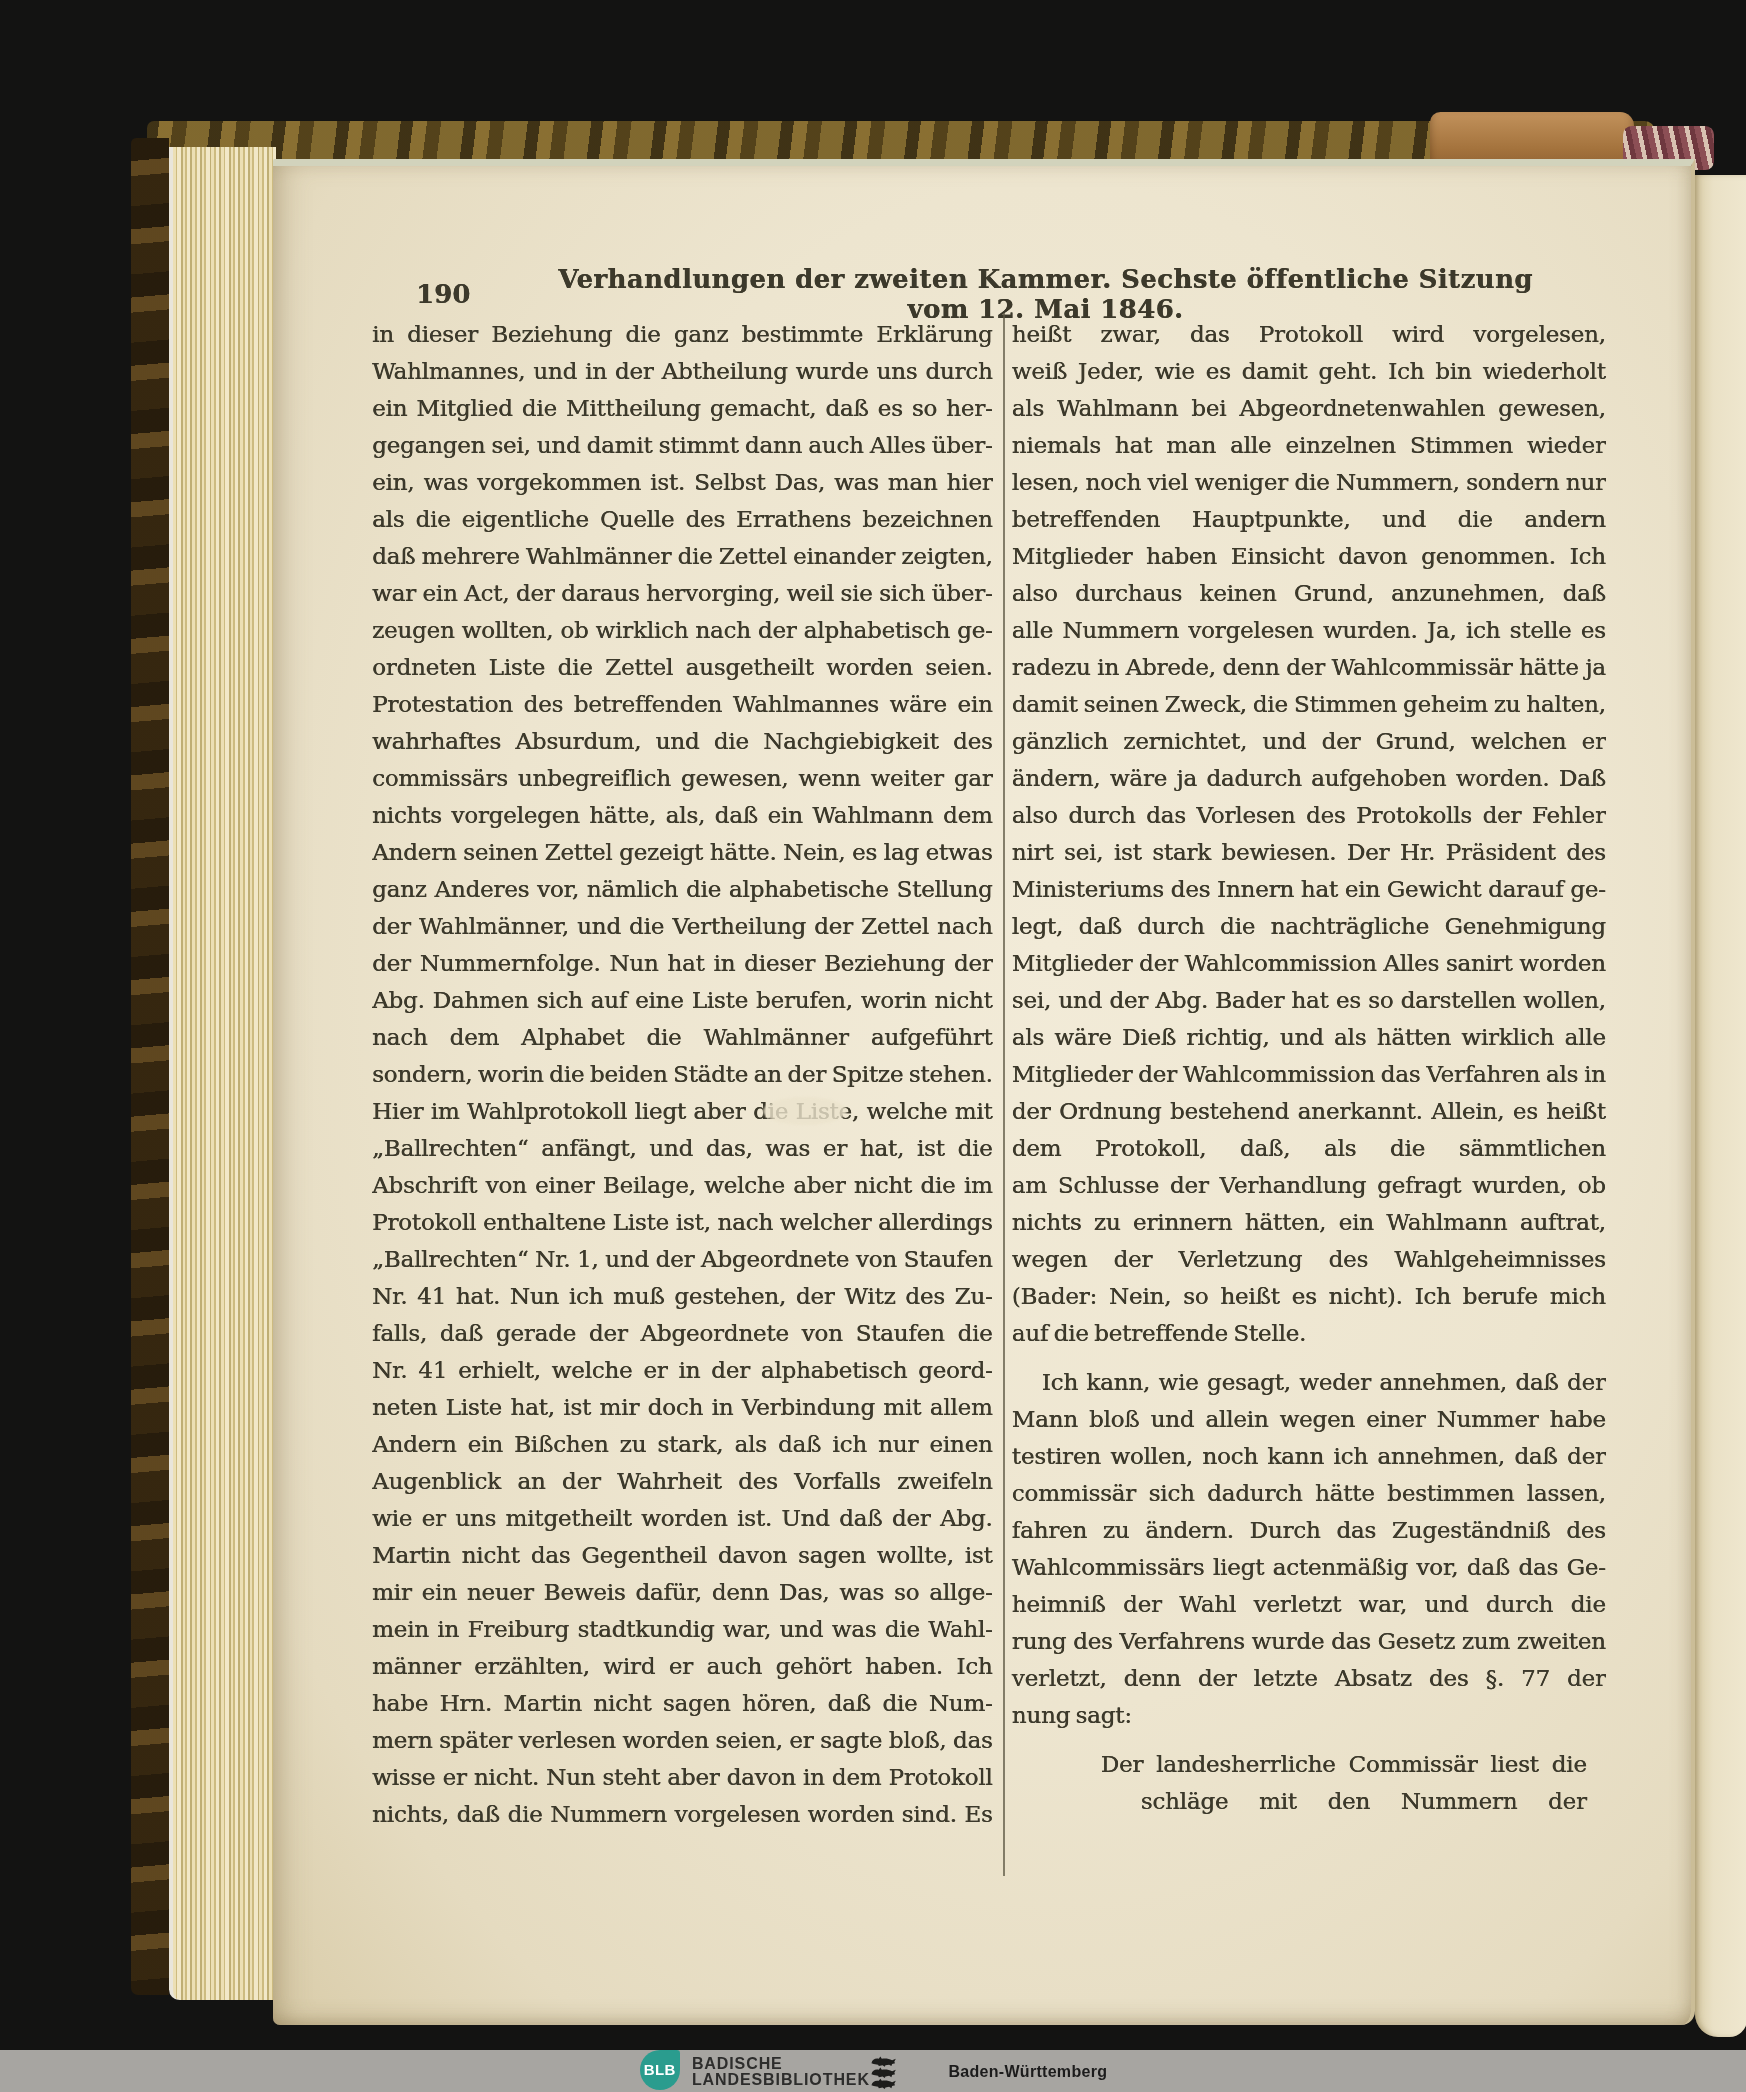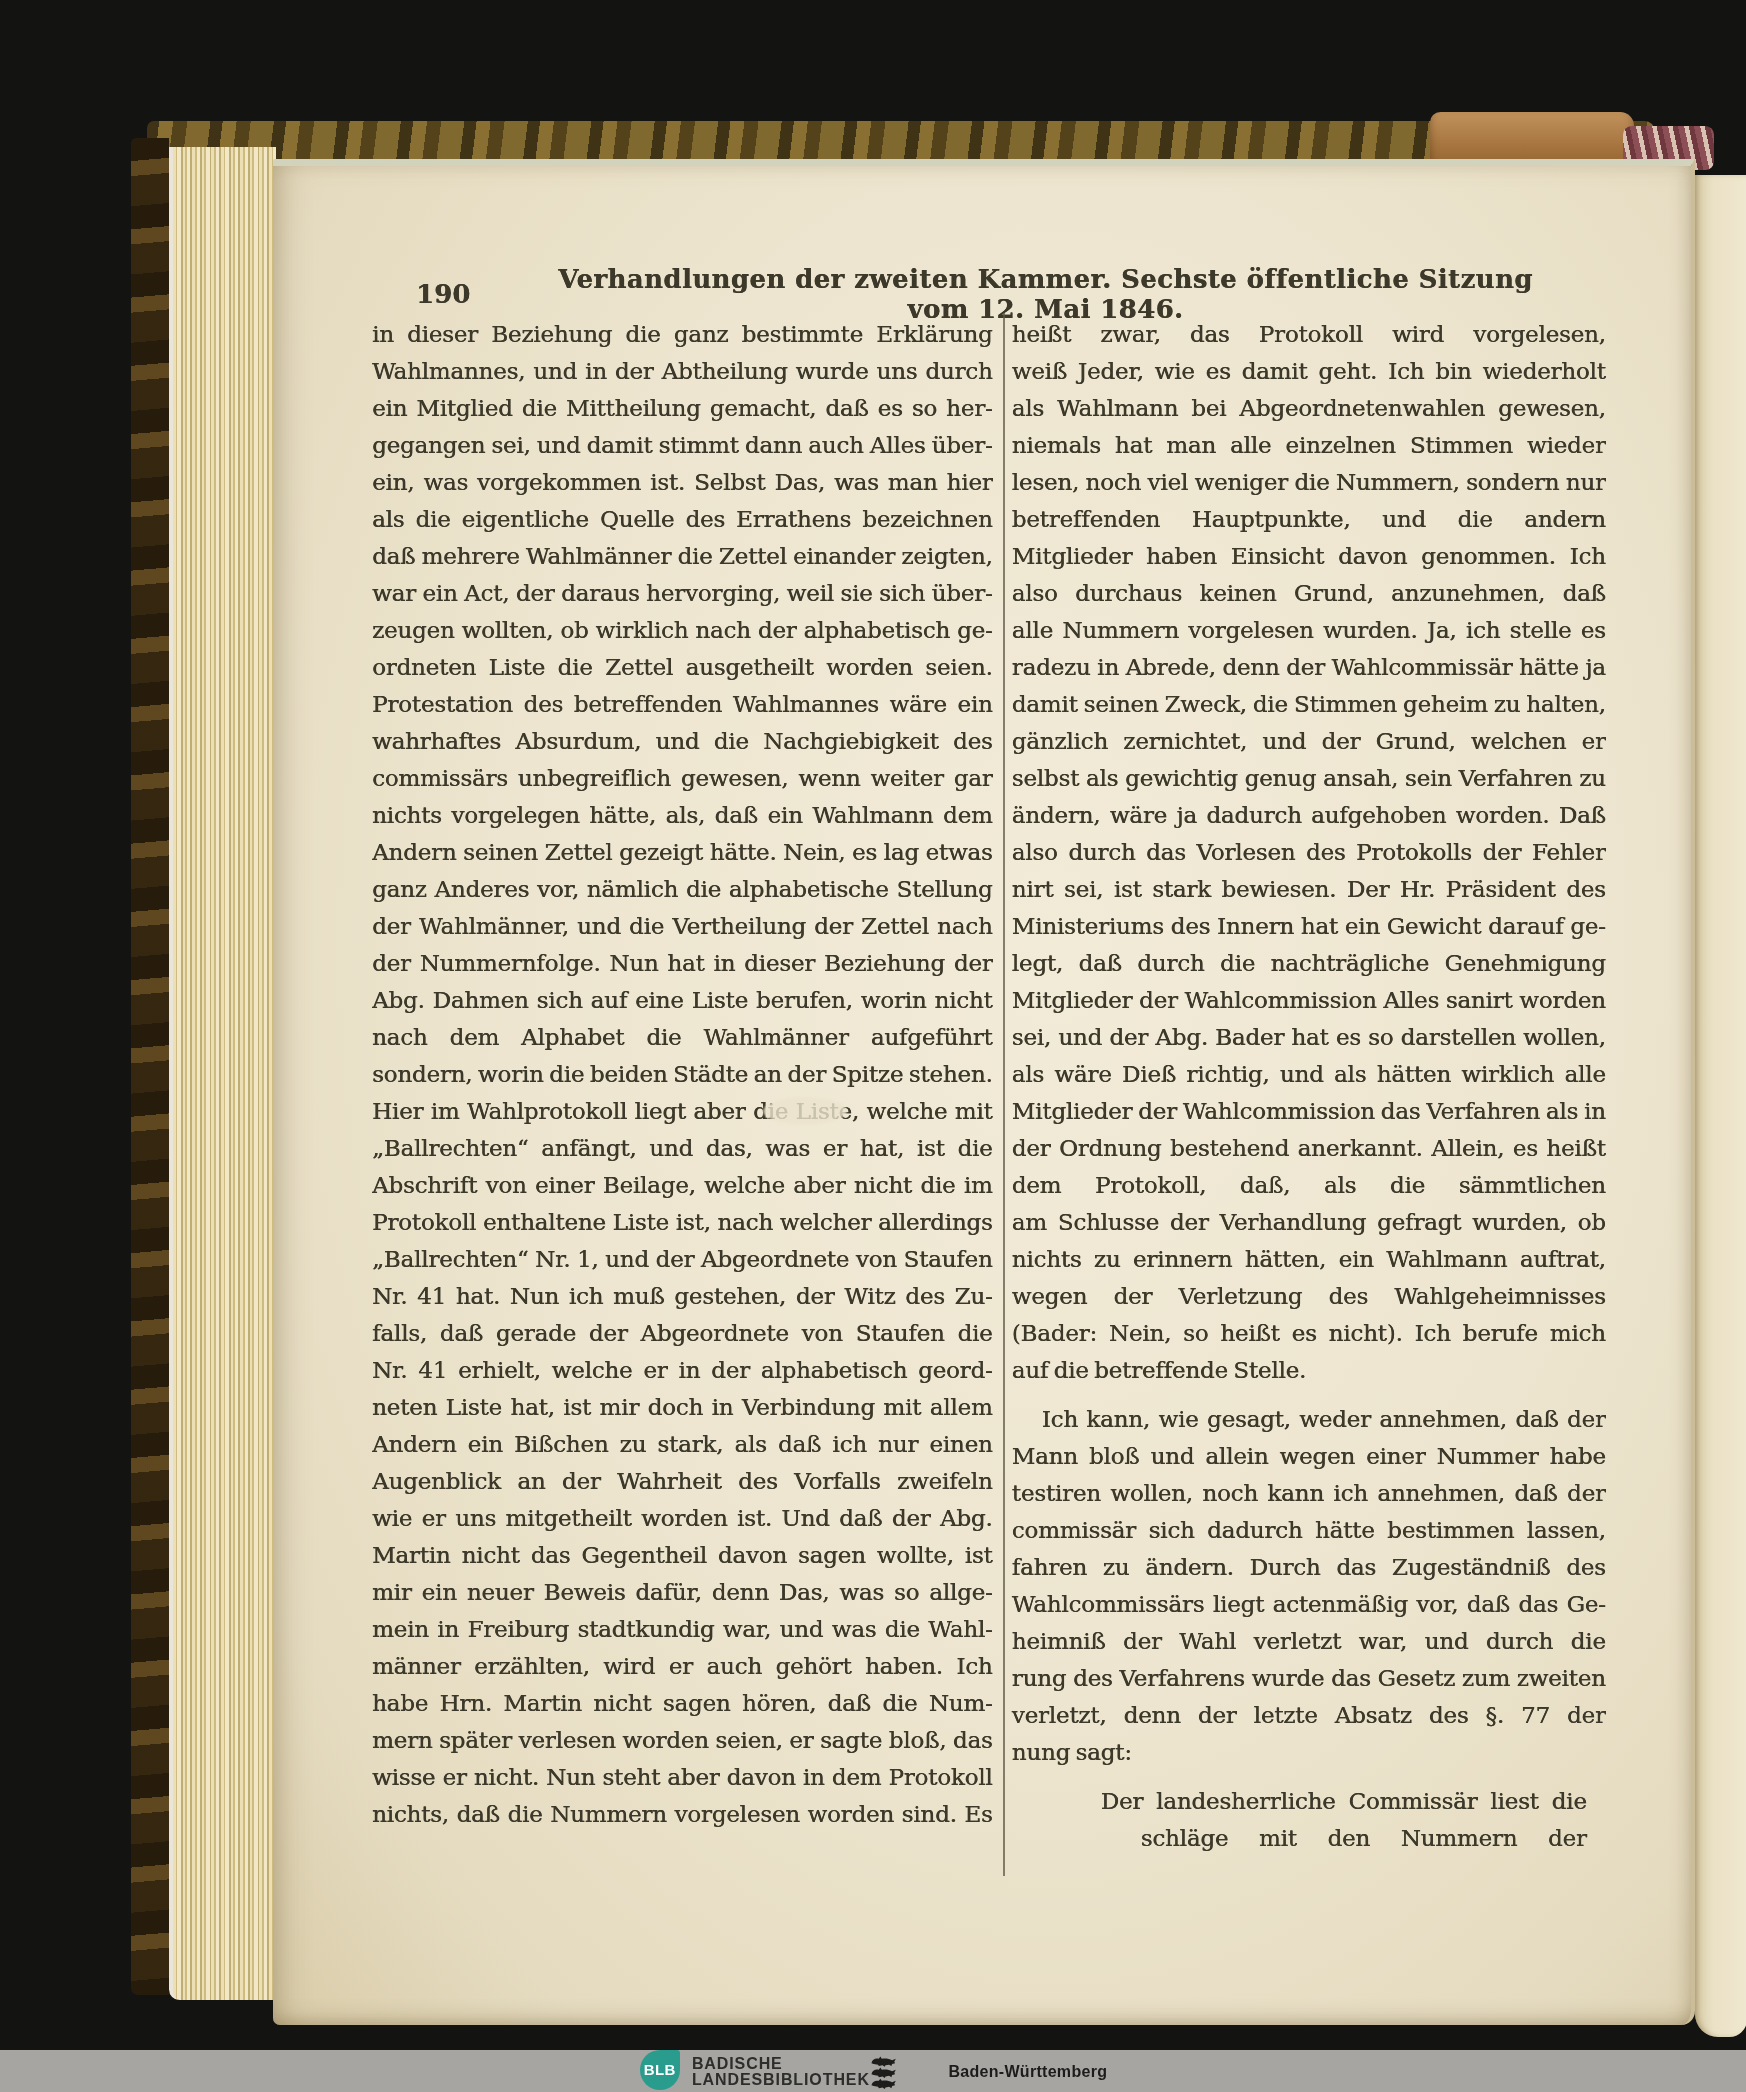--- a/index.html
+++ b/index.html
@@ -197,21 +197,20 @@
           <div class="tl">als Wahlmann bei Abgeordnetenwahlen gewesen, und</div>
           <div class="tl">niemals hat man alle einzelnen Stimmen wieder vorge-</div>
           <div class="tl">lesen, noch viel weniger die Nummern, sondern nur die</div>
           <div class="tl">betreffenden Hauptpunkte, und die andern einzelnen</div>
           <div class="tl">Mitglieder haben Einsicht davon genommen.  Ich habe</div>
           <div class="tl">also durchaus keinen Grund, anzunehmen, daß wirklich</div>
           <div class="tl">alle Nummern vorgelesen wurden.  Ja, ich stelle es ge-</div>
           <div class="tl">radezu in Abrede, denn der Wahlcommissär hätte ja</div>
           <div class="tl">damit seinen Zweck, die Stimmen geheim zu halten,</div>
           <div class="tl">gänzlich zernichtet, und der Grund, welchen er früher</div>
-          <div class="tl">selbst als gewichtig genug ansah, sein Verfahren zu</div>
           <div class="tl">ändern, wäre ja dadurch aufgehoben worden.  Daß</div>
           <div class="tl">also durch das Vorlesen des Protokolls der Fehler sa-</div>
           <div class="tl">nirt sei, ist stark bewiesen.  Der Hr. Präsident des</div>
           <div class="tl">Ministeriums des Innern hat ein Gewicht darauf ge-</div>
           <div class="tl">legt, daß durch die nachträgliche Genehmigung aller</div>
           <div class="tl">Mitglieder der Wahlcommission Alles sanirt worden</div>
           <div class="tl">sei, und der Abg. Bader hat es so darstellen wollen,</div>
           <div class="tl">als wäre Dieß richtig, und als hätten wirklich alle</div>
           <div class="tl">Mitglieder der Wahlcommission das Verfahren als in</div>
           <div class="tl">der Ordnung bestehend anerkannt.  Allein, es heißt in</div>

